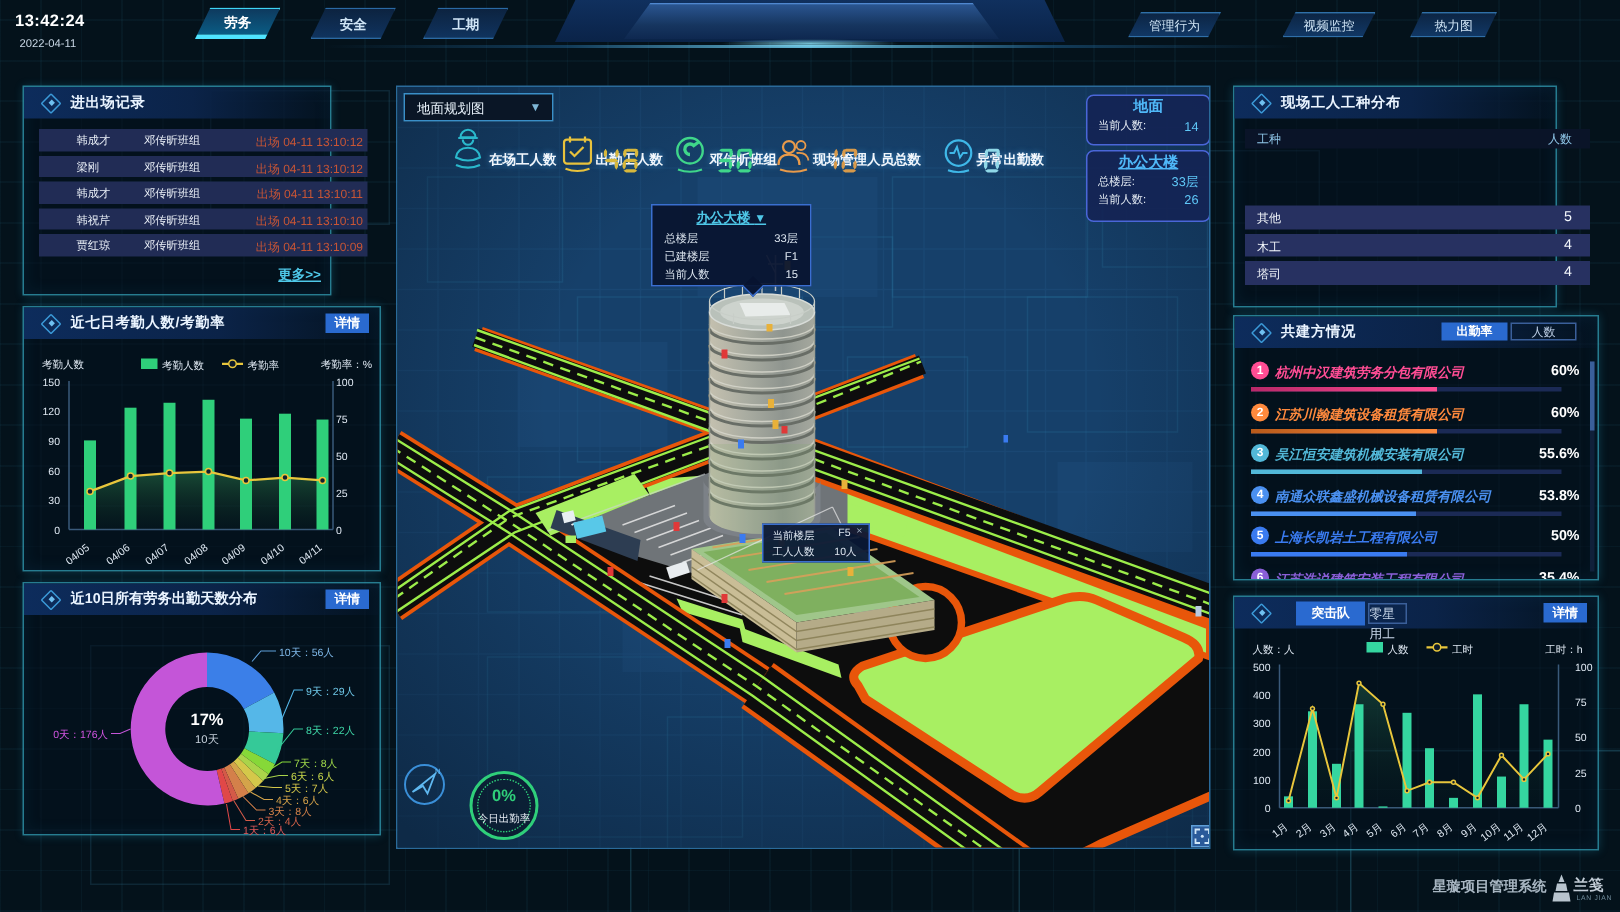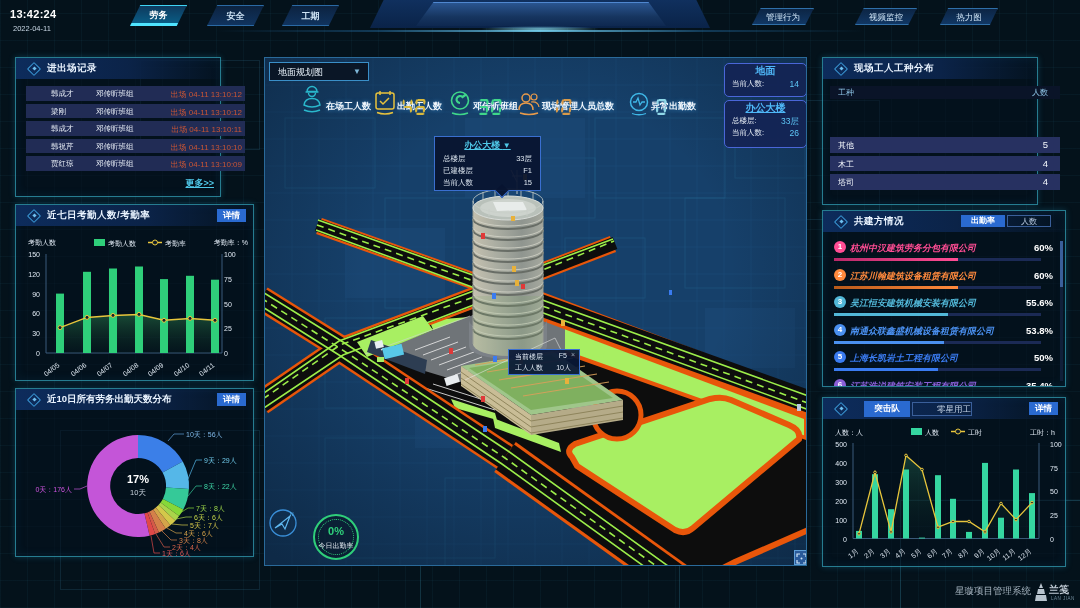--- a/index.html
+++ b/index.html
@@ -604,21 +604,21 @@
         <div style="width:3px;height:46px;background:#3a5f9a;"></div>
       </div>
   </div>
 
   <div class="panel" id="r3" style="left:822px;top:397px;width:244px;height:170px;">
     <div class="phead">
         <div class="dico"></div>
 
       <div style="width:46px;height:16px;background:#2a6ad0;color:#fff;font-size:8.5px;font-weight:bold;text-align:center;line-height:14px;margin-left:10px;">突击队</div>
 
-      <div style="width:60px;height:14px;border:1px solid #3a5f9a;color:#c9d8ea;font-size:8.5px;text-align:right;line-height:13px;margin-left:2px;">零星用工</div>
+      <div style="width:26px;height:14px;border:1px solid #3a5f9a;color:#c9d8ea;font-size:8.5px;text-align:left;line-height:13px;margin-left:2px;">零星用工</div>
       <div class="detail">详情</div>
     </div>
 
     <svg width="242" height="142" style="position:absolute;left:0;top:27px;">
       <defs>
         <linearGradient id="areafade2" x1="0" y1="0" x2="0" y2="1">
           <stop offset="0" stop-color="#2a7a5a" stop-opacity="0.38"></stop>
           <stop offset="1" stop-color="#123826" stop-opacity="0.05"></stop>
         </linearGradient>
       </defs>
@@ -691,21 +691,21 @@
         <circle cx="130" cy="96.5" r="1.3"></circle>
           <circle cx="146" cy="96.5" r="1.3"></circle>
           <circle cx="162" cy="106.9" r="1.3"></circle>
         <circle cx="178" cy="78.5" r="1.3"></circle>
           <circle cx="193" cy="94.6" r="1.3"></circle>
           <circle cx="209" cy="77.6" r="1.3"></circle>
       </g>
     </svg>
   </div>
 
-  <div style="position:absolute;left:955px;top:585px;color:#a8b6c2;font-size:9.5px;font-weight:normal;letter-spacing:0;">星璇项目管理系统</div>
+  <div style="position:absolute;left:955px;top:585px;color:#a8b6c2;font-size:9.5px;font-weight:bold;letter-spacing:0;">星璇项目管理系统</div>
 
   <div style="position:absolute;left:1034px;top:582px;width:46px;height:22px;">
     <svg width="14" height="20" viewBox="0 0 14 20" style="position:absolute;left:0;top:0;">
         <path d="M7 1 L9 6 H5 Z M4 7 H10 L11 12 H3 Z M2 13 H12 L13 19 H1 Z" fill="#b8c4ce"></path>
       </svg>
     <span style="position:absolute;left:15px;top:1px;color:#c2ccd6;font-size:10px;font-weight:bold;">兰笺</span>
     <span style="position:absolute;left:17px;top:14px;color:#6f8a9a;font-size:4.5px;letter-spacing:0.5px;">LAN JIAN</span>
   </div>
 </div>
 

